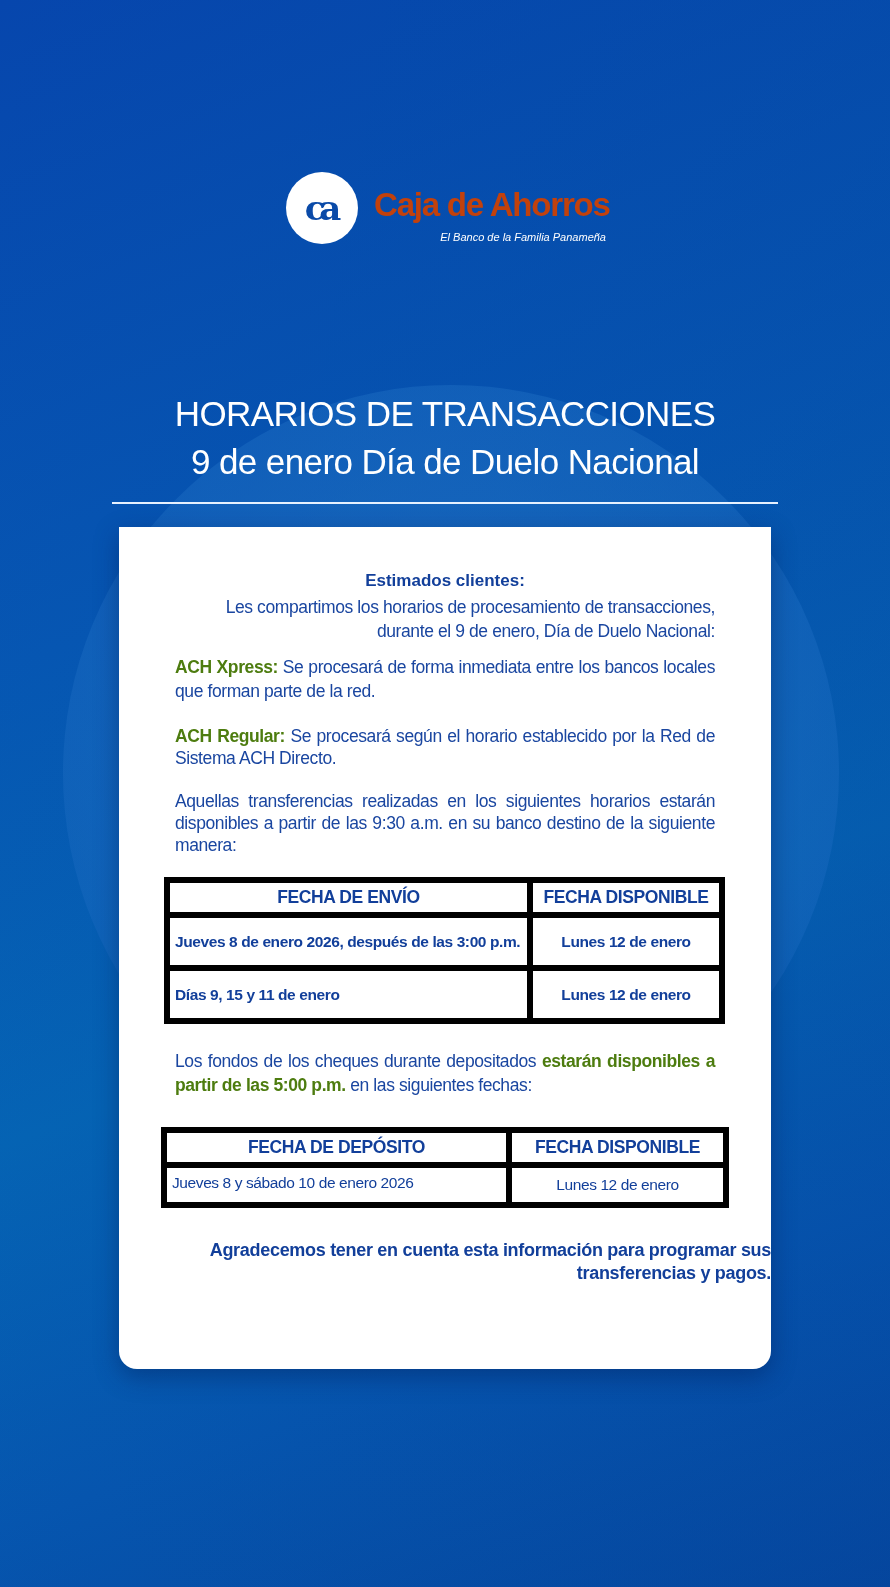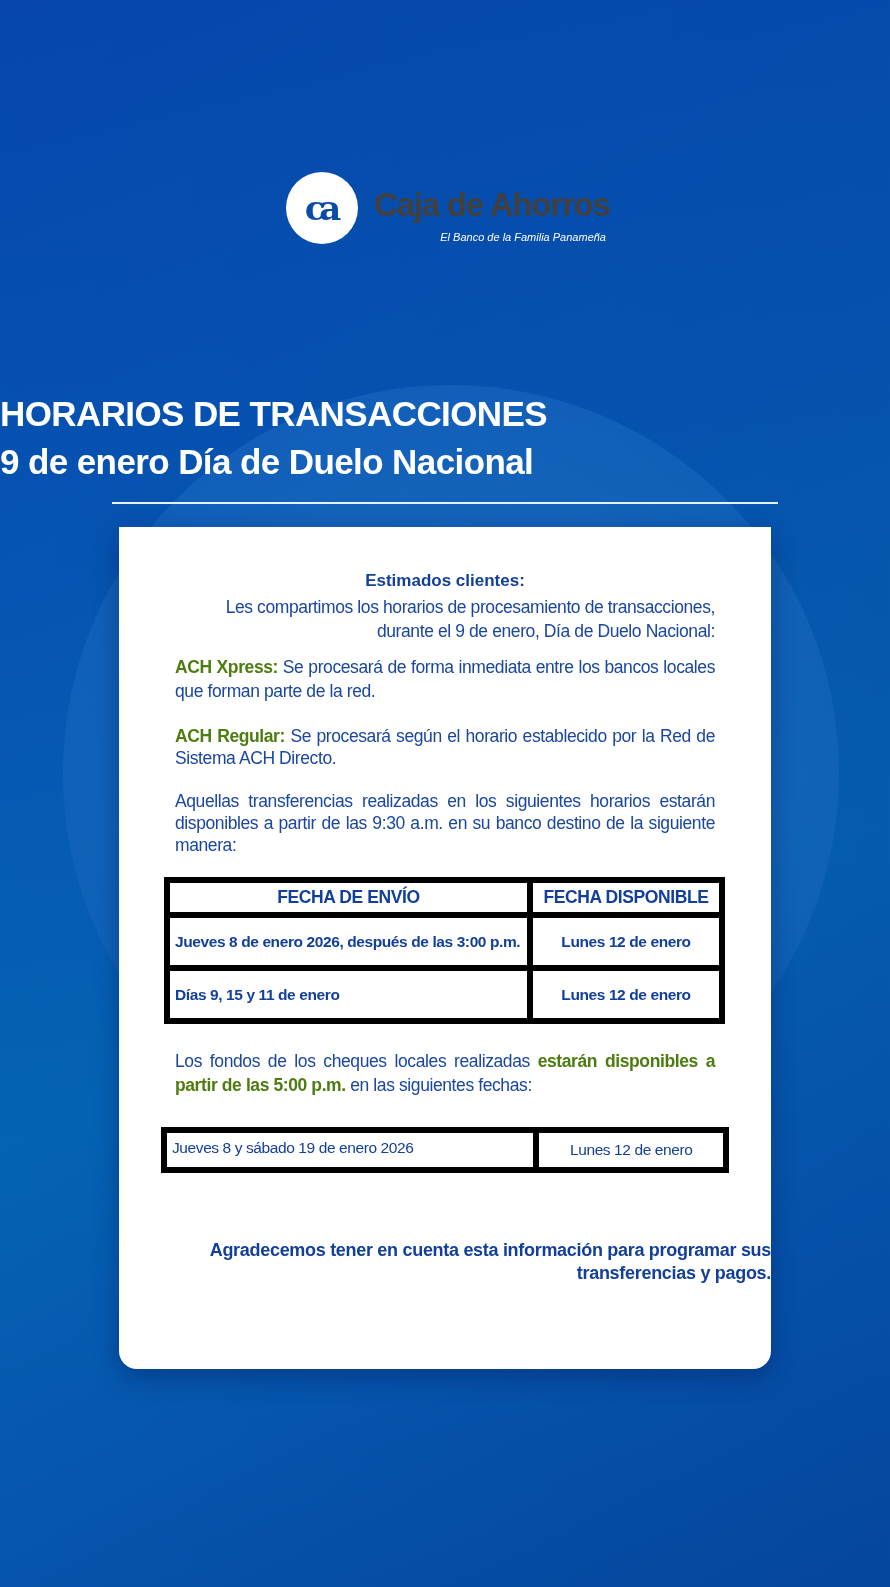--- a/index.html
+++ b/index.html
@@ -31,31 +31,31 @@
       background: #ffffff;
       display: flex; align-items: center; justify-content: center;
     }
     .logo-circle span {
       font-family: "DejaVu Serif", serif; font-weight: bold;
       font-size: 34px; color: #0a4aa8; letter-spacing: -6px; margin-left: -4px;
       line-height: 1;
     }
     .logo-name {
       position: absolute; left: 88px; top: 14px;
-      color: #404040; font-weight: bold; font-size: 33px; letter-spacing: -1.2px;
+      color: #c2410c; font-weight: bold; font-size: 33px; letter-spacing: -1.2px;
       white-space: nowrap;
     }
     .logo-tagline {
       position: absolute; right: 10px; top: 59px;
       color: #ffffff; font-style: italic; font-size: 11px; white-space: nowrap;
     }
     
     .title {
       position: absolute; left: 0; width: 890px; top: 390px;
-      text-align: left; color: #ffffff; font-weight: bold;
+      text-align: center; color: #ffffff; font-weight: normal;
       font-size: 35px; line-height: 48px; letter-spacing: -0.6px;
     }
     .title-line { display: block; }
     .title-divider {
       position: absolute; left: 112px; width: 666px; top: 502px;
       height: 2px; background: #e6f1ff;
     }
     
     .card {
       position: absolute; left: 119px; top: 527px;
@@ -136,25 +136,29 @@
       <td class="left">Jueves 8 de enero 2026, después de las 3:00 p.m.</td>
       <td class="center">Lunes 12 de enero</td>
     </tr>
     <tr>
       <td class="left">Días 9, 15 y 11 de enero</td>
       <td class="center">Lunes 12 de enero</td>
     </tr>
   </tbody>
     </table>
 
-  <p class="p" style="top:522px;"><span>Los fondos de los cheques locales realizadas </span><b>estarán disponibles a partir de las 5:00 p.m.</b><span> en las siguientes fechas:</span></p>
+  <p class="p" style="top:522px;"><span>Los fondos de los cheques durante depositados </span><b>estarán disponibles a partir de las 5:00 p.m.</b><span> en las siguientes fechas:</span></p>
 
   <table class="t2">
     <tbody>
+        <tr>
+      <th style="width:345px;">FECHA DE DEPÓSITO</th>
+      <th>FECHA DISPONIBLE</th>
+    </tr>
     <tr>
-      <td class="left" style="vertical-align:top;padding-top:6px;">Jueves 8 y sábado 19 de enero 2026</td>
+      <td class="left" style="vertical-align:top;padding-top:6px;">Jueves 8 y sábado 10 de enero 2026</td>
       <td class="center">Lunes 12 de enero</td>
     </tr>
   </tbody>
     </table>
 
   <div class="closing">Agradecemos tener en cuenta esta información para programar sus transferencias y pagos.</div>
 </div>
 
 </body></html>

